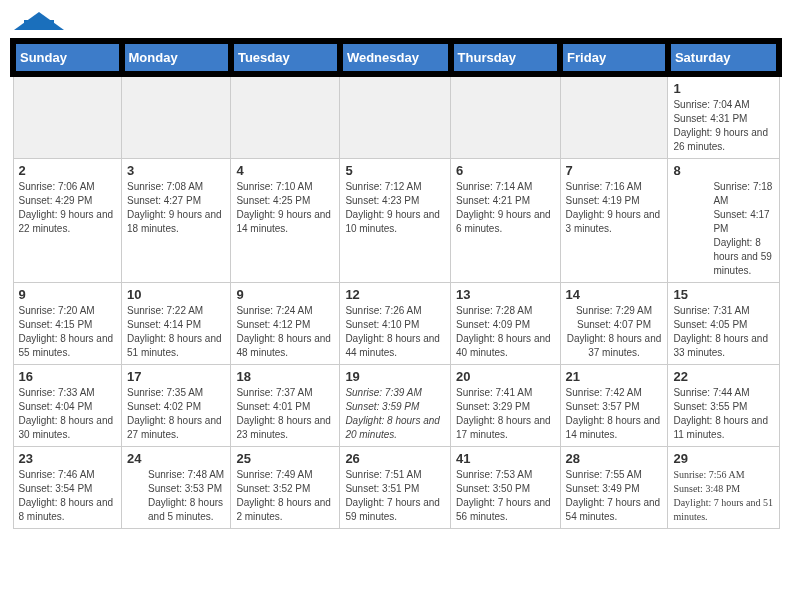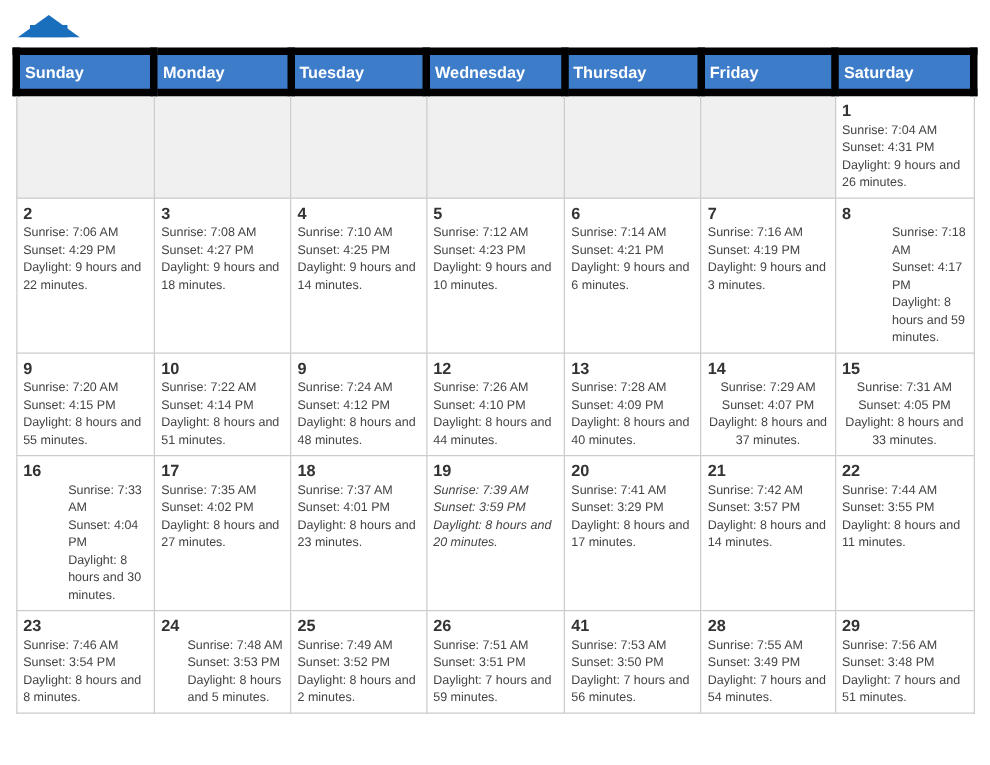--- a/index.html
+++ b/index.html
@@ -210,29 +210,29 @@
 Daylight: 8 hours and 40 minutes.</div>
         </td>
         <td>
           <span class="day-number">14</span>
           <div class="day-info" style="white-space: pre-line; text-align: center;">Sunrise: 7:29 AM
 Sunset: 4:07 PM
 Daylight: 8 hours and 37 minutes.</div>
         </td>
         <td>
           <span class="day-number">15</span>
-          <div class="day-info" style="white-space: pre-line; text-align: center;">Sunrise: 7:31 AM
+          <div class="day-info" style="white-space: pre-line;">Sunrise: 7:31 AM
 Sunset: 4:05 PM
 Daylight: 8 hours and 33 minutes.</div>
         </td>
       </tr>
       <tr>
         <td>
           <span class="day-number">16</span>
-          <div class="day-info" style="white-space: pre-line; margin-left: 36px;">Sunrise: 7:33 AM
+          <div class="day-info" style="white-space: pre-line;">Sunrise: 7:33 AM
 Sunset: 4:04 PM
 Daylight: 8 hours and 30 minutes.</div>
         </td>
         <td>
           <span class="day-number">17</span>
           <div class="day-info" style="white-space: pre-line;">Sunrise: 7:35 AM
 Sunset: 4:02 PM
 Daylight: 8 hours and 27 minutes.</div>
         </td>
         <td>
@@ -298,19 +298,19 @@
 Daylight: 7 hours and 56 minutes.</div>
         </td>
         <td>
           <span class="day-number">28</span>
           <div class="day-info" style="white-space: pre-line;">Sunrise: 7:55 AM
 Sunset: 3:49 PM
 Daylight: 7 hours and 54 minutes.</div>
         </td>
         <td>
           <span class="day-number">29</span>
-          <div class="day-info" style="white-space: pre-line;">Sunrise: 7:56 AM
+          <div class="day-info" style="white-space: pre-line; font-family: Liberation Serif, serif;">Sunrise: 7:56 AM
 Sunset: 3:48 PM
 Daylight: 7 hours and 51 minutes.</div>
         </td>
       </tr>
     </tbody>
 </table>
 
 </body></html>

